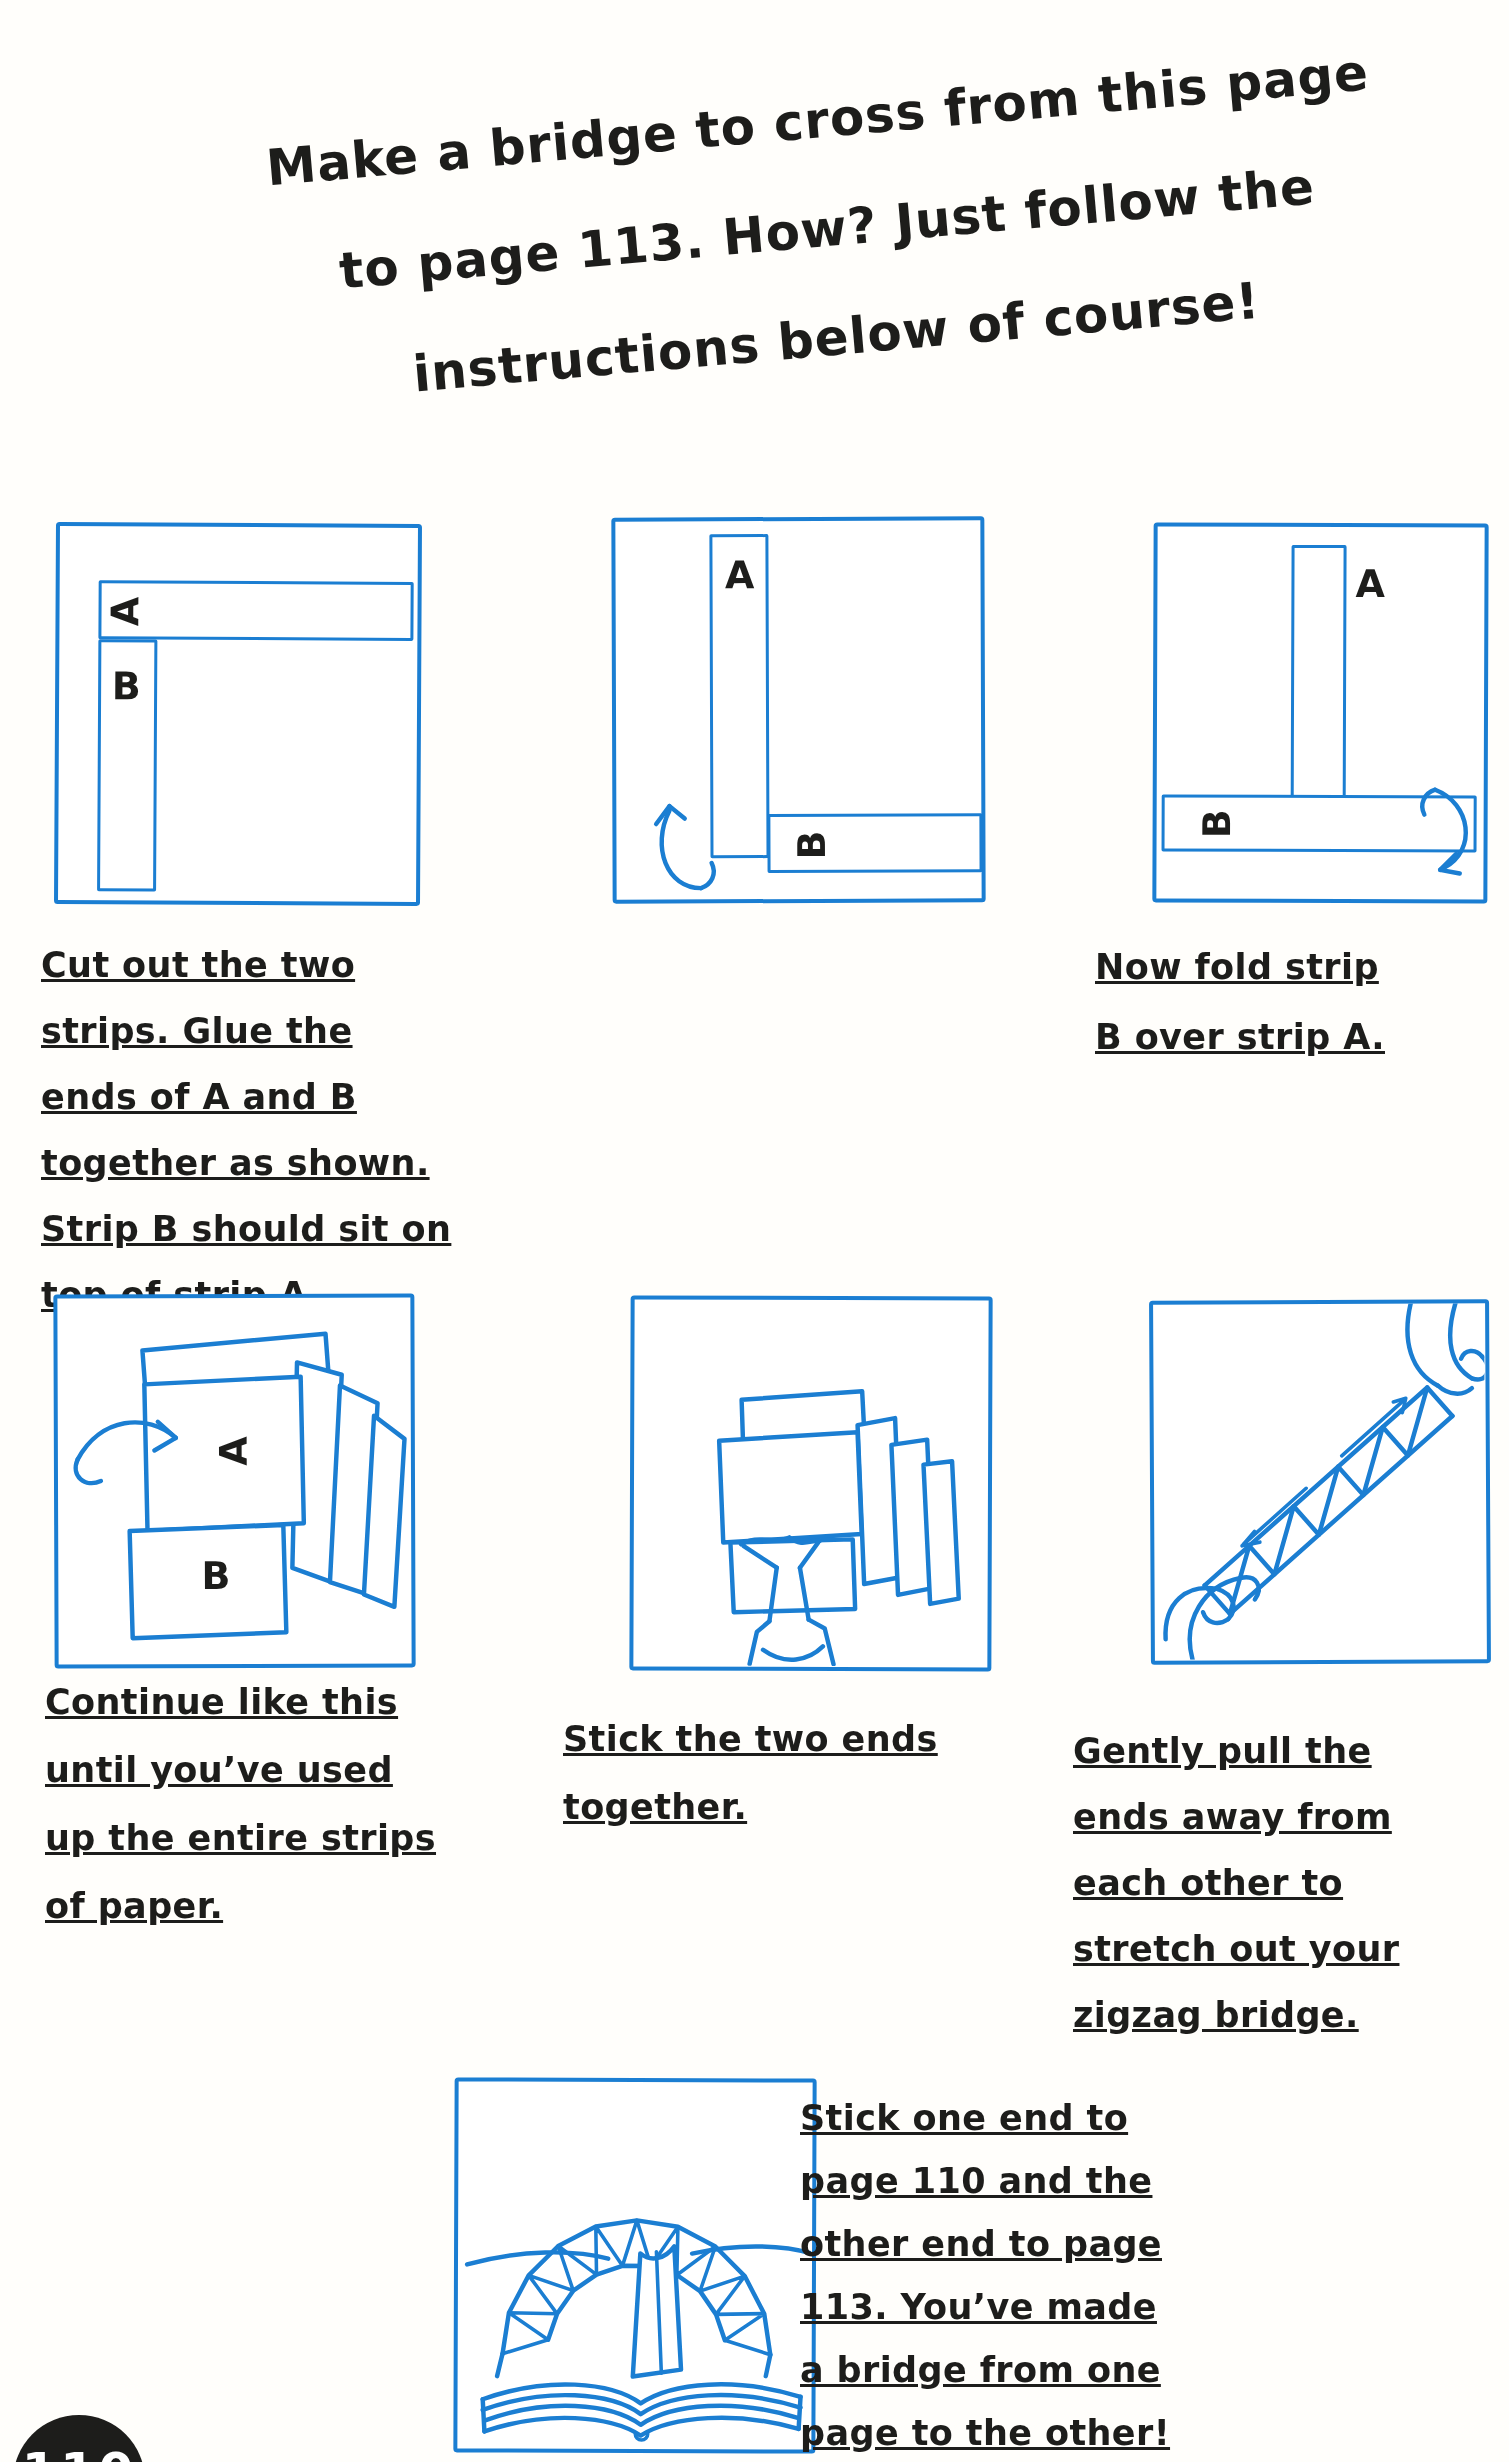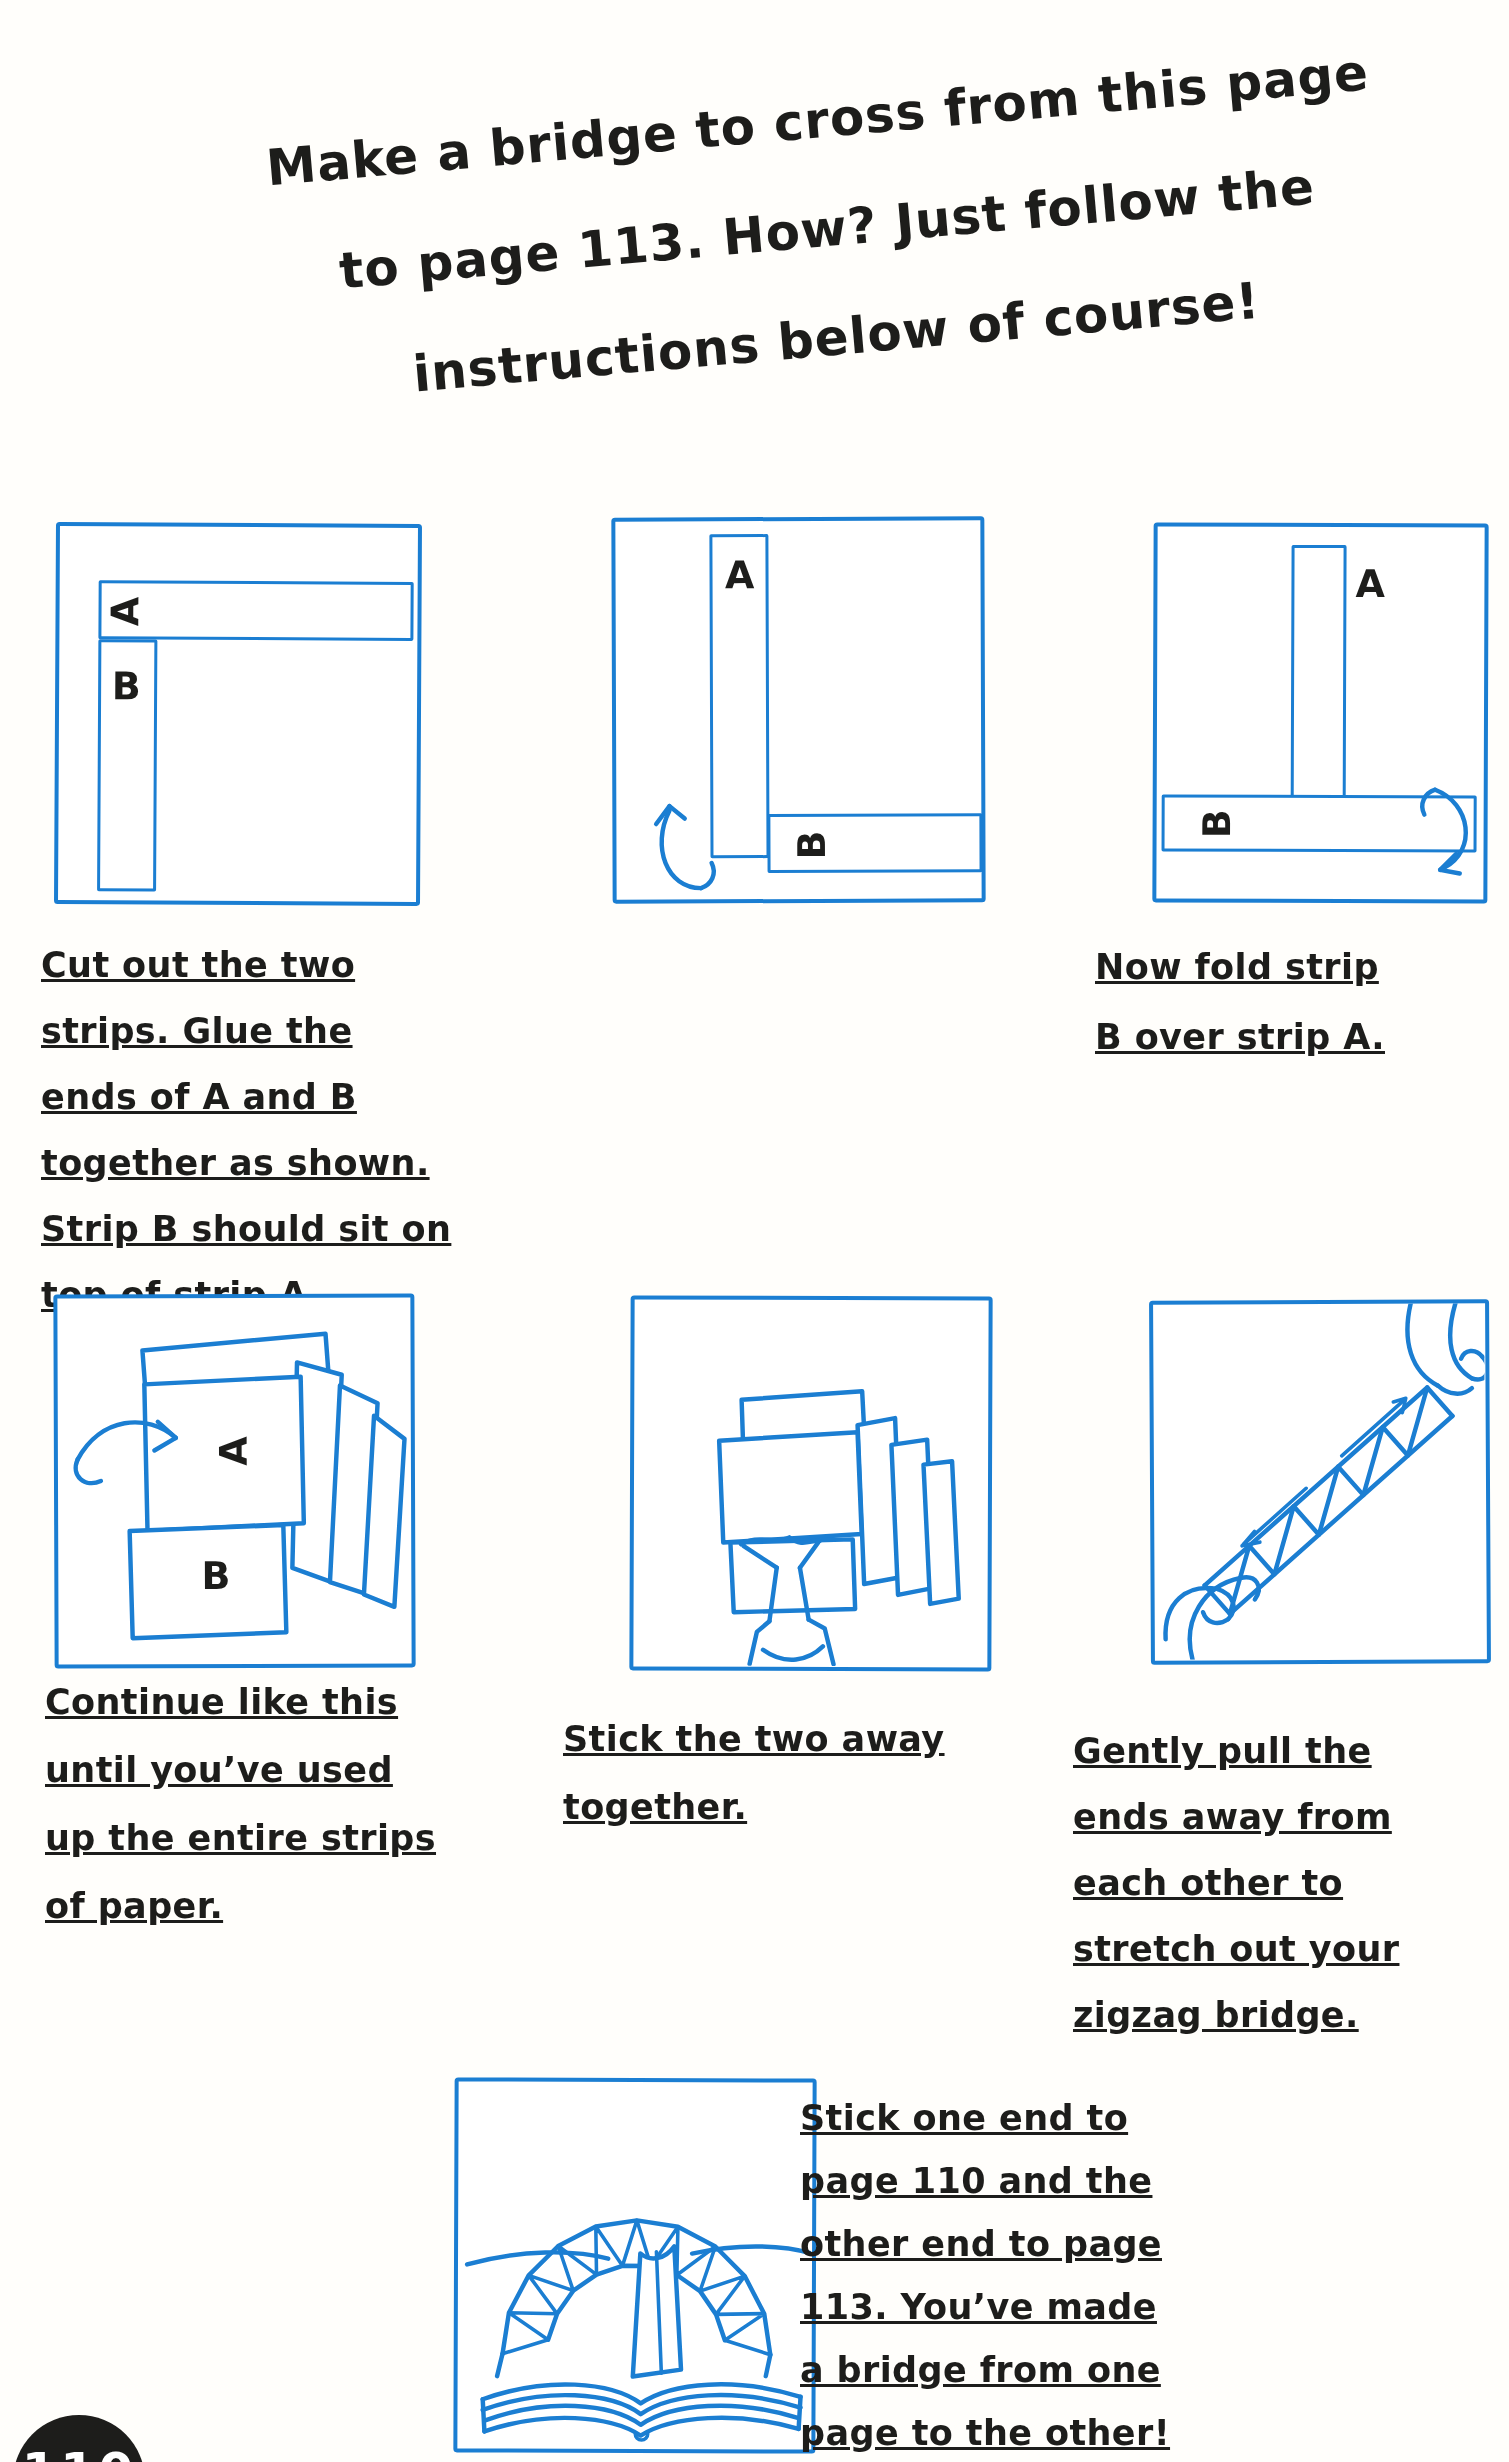--- a/index.html
+++ b/index.html
@@ -214,21 +214,21 @@
         <path d="M96,306 C114,302 122,316 112,330"></path>
         <path d="M82,352 C70,360 58,356 54,344"></path>
       </svg>
     </div>
   </section>
 
   <div class="caption c4">Continue like this
 until you’ve used
 up the entire strips
 of paper.</div>
-  <div class="caption c5">Stick the two away
+  <div class="caption c5">Stick the two ends
 together.</div>
   <div class="caption c6">Gently pull the
 ends away from
 each other to
 stretch out your
 zigzag bridge.</div>
 
   <section class="panel pf">
     <div class="sketch" style="left:0;top:0;width:353px;height:366px;">
       <svg viewBox="0 0 395 410">

